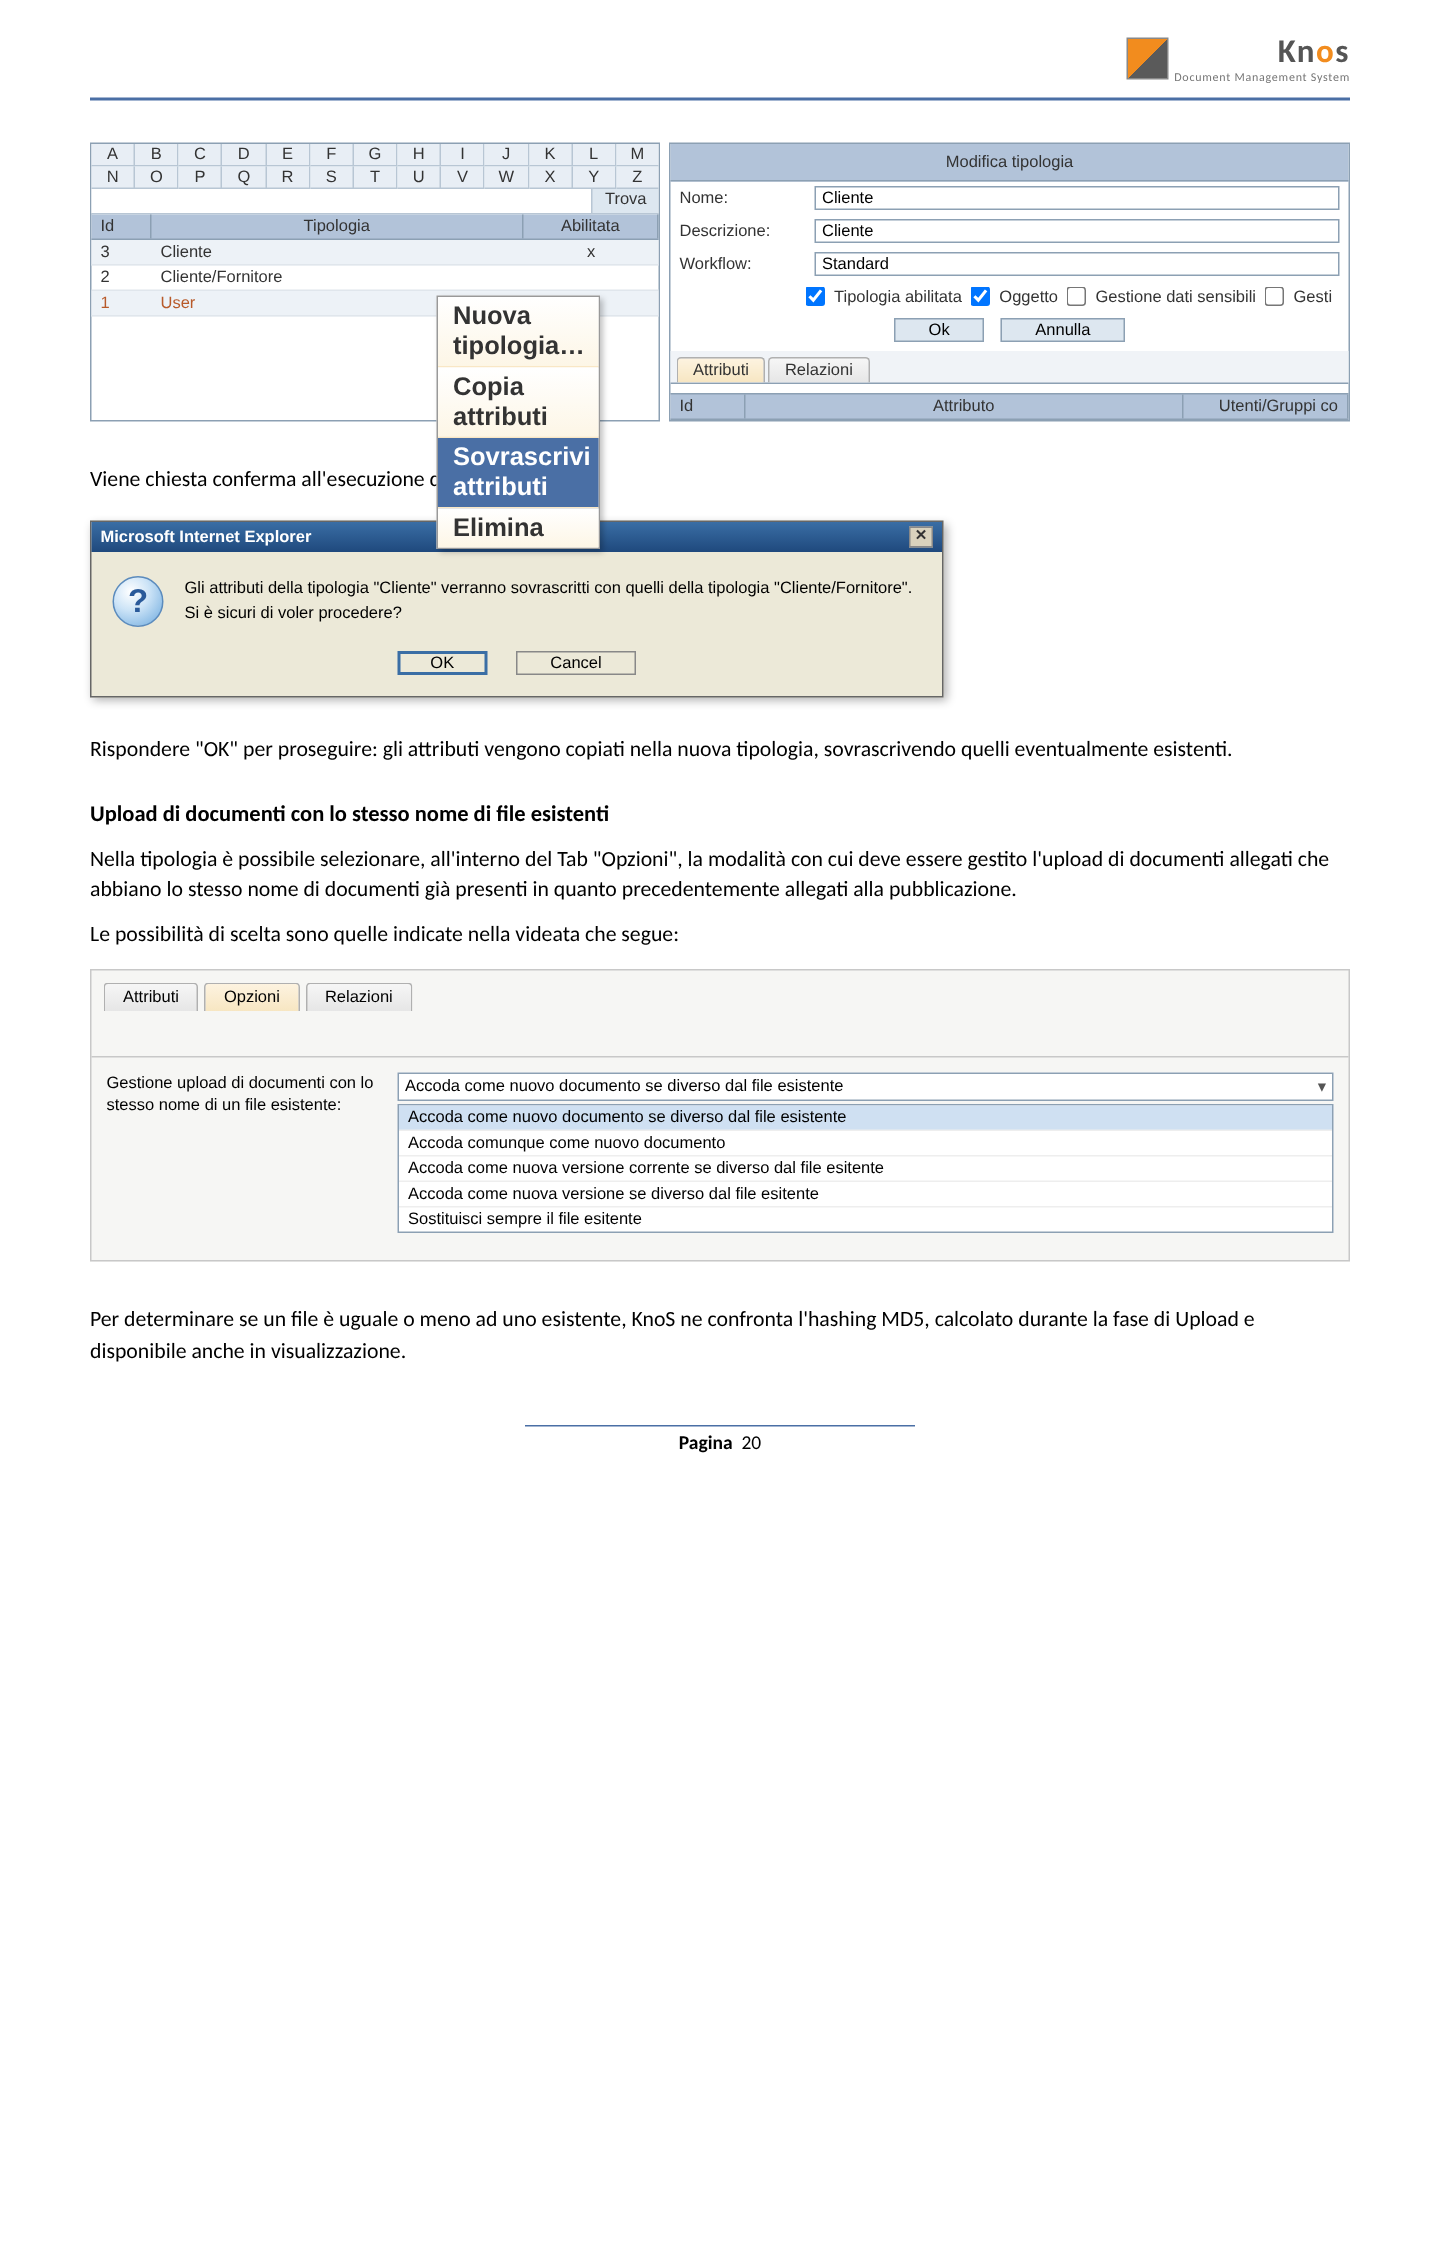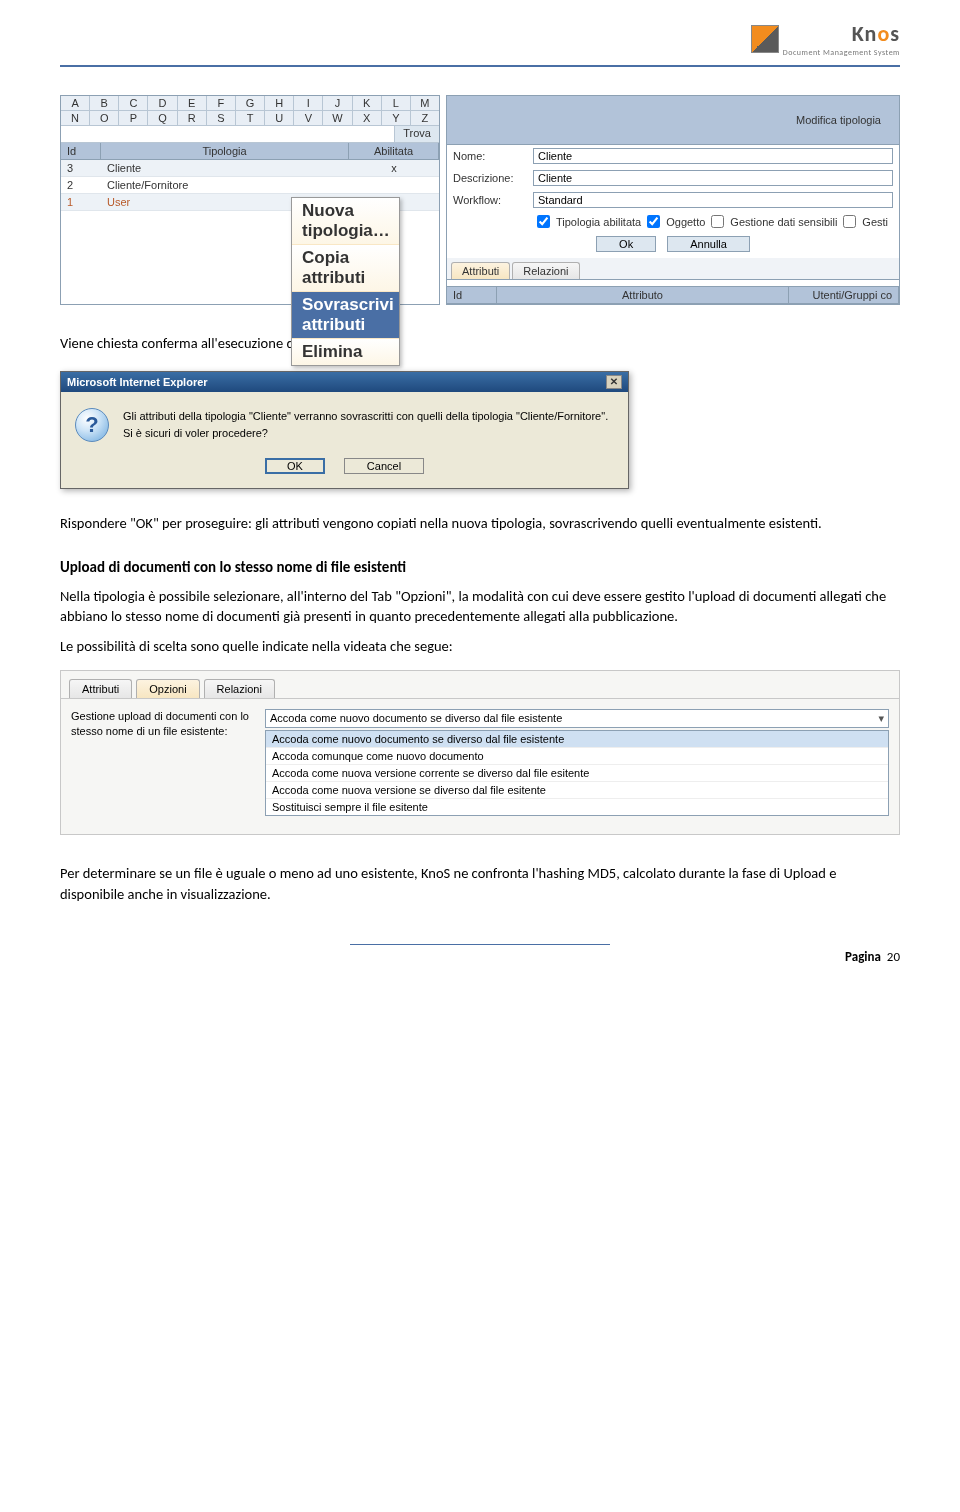--- a/index.html
+++ b/index.html
@@ -61,22 +61,22 @@
     background: #fff; border: 1px solid #999;
     box-shadow: 2px 2px 4px rgba(0,0,0,0.25);
     width: 109px; z-index: 10;
     font-size: 17px;
     font-weight: bold;
   }
   .ctx-item { padding: 3px 10px; border-bottom: 1px solid #f9e7c5; background: linear-gradient(#fff, #fdf6e6); cursor: pointer; }
   .ctx-item.sel { background: #4a6fa5; color: #fff; }
   .ctx-item:last-child { border-bottom: none; }
 
-  .form-title { background: #b2c3d9; text-align: right; padding: 18px; border-bottom: 1px solid #8ca0b3; }
-  .form-row { display: flex; align-items: center; padding: 3px 6px; gap: 2px; }
+  .form-title { background: #b2c3d9; text-align: center; padding: 6px; border-bottom: 1px solid #8ca0b3; }
+  .form-row { display: flex; align-items: center; padding: 3px 6px; gap: 12px; }
   .form-row label { flex: 0 0 78px; }
   .form-row input[type=text] { flex: 1; border: 1px solid #8ca0b3; padding: 1px 4px; font-size: 11px; }
   .chk-row { padding: 4px 6px 6px 90px; display: flex; gap: 6px; flex-wrap: nowrap; overflow: hidden; white-space: nowrap; }
   .chk-row label { display: inline-flex; align-items: center; gap: 6px; font-size: 11px; }
   .btn-row { text-align: center; padding: 2px 0 6px; }
   .btn-row button { background: #dde7f0; border: 1px solid #8ca0b3; padding: 1px 22px; font-size: 11px; margin: 0 4px; cursor: pointer; }
   .tab-row { display: flex; border-bottom: 1px solid #8ca0b3; padding: 4px 4px 0; gap: 2px; background: #f0f3f7; }
   .tab { padding: 2px 10px; border: 1px solid #b0b0b0; border-bottom: none; border-radius: 3px 3px 0 0; background: linear-gradient(#fdf3e0,#f7e6c2); cursor: pointer; font-size: 11px; }
   .tab.inactive { background: linear-gradient(#f6f6f6,#e6e6e6); }
   .attr-head { display: flex; background: #b2c3d9; margin-top: 6px; border-top: 1px solid #8ca0b3; border-bottom: 1px solid #8ca0b3; }
@@ -109,31 +109,31 @@
   .dlg-btns button.primary { border: 2px solid #3a6ea5; padding: 0 20px; }
 
   .opt-panel {
     border: 1px solid #c8c8c8; background: #f6f6f4;
     font-family: Tahoma, Arial, sans-serif; font-size: 11px;
     margin: 14px 0 28px; padding: 8px 0 0 0;
   }
   .opt-tabs { display: flex; gap: 4px; padding: 0 8px; }
   .opt-tab { padding: 3px 12px; border: 1px solid #b0b0b0; border-bottom: none; border-radius: 3px 3px 0 0; background: linear-gradient(#f6f6f6,#e6e6e6); font-size: 11px; cursor: pointer; }
   .opt-tab.active { background: linear-gradient(#fdf3e0,#f7e6c2); }
-  .opt-body { border-top: 1px solid #c8c8c8; padding: 10px 10px 18px; display: flex; gap: 14px; }
+  .opt-body { border-top: 1px solid #c8c8c8; padding: 10px 10px 18px; display: flex; gap: 14px; margin-top: 30px; }
   .opt-label { flex: 0 0 180px; line-height: 1.3; }
   .opt-select { flex: 1; }
   .opt-select .sel-box { border: 1px solid #8ca0b3; background: #fff; padding: 2px 4px; margin-bottom: 2px; display: flex; justify-content: space-between; }
   .sel-box .caret { color: #555; }
   .opt-list { border: 1px solid #8ca0b3; background: #fff; }
   .opt-item { padding: 2px 6px; border-bottom: 1px solid #eee; }
   .opt-item.sel { background: #cfe0f2; }
   .opt-item:last-child { border-bottom: none; }
 
-  .footer { text-align: right; margin-top: 40px; }
+  .footer { text-align: center; margin-top: 40px; }
   .footer-rule { width: 260px; border: none; border-top: 1.5px solid #4a6fa5; margin: 0 auto 4px; }
   .footer-text { font-size: 13px; }
   .footer-text b { font-weight: bold; }
 </style>
 </head>
 <body>
 
 <div class="header-logo">
   <div class="logo-box">
     <div class="logo-square"></div>

